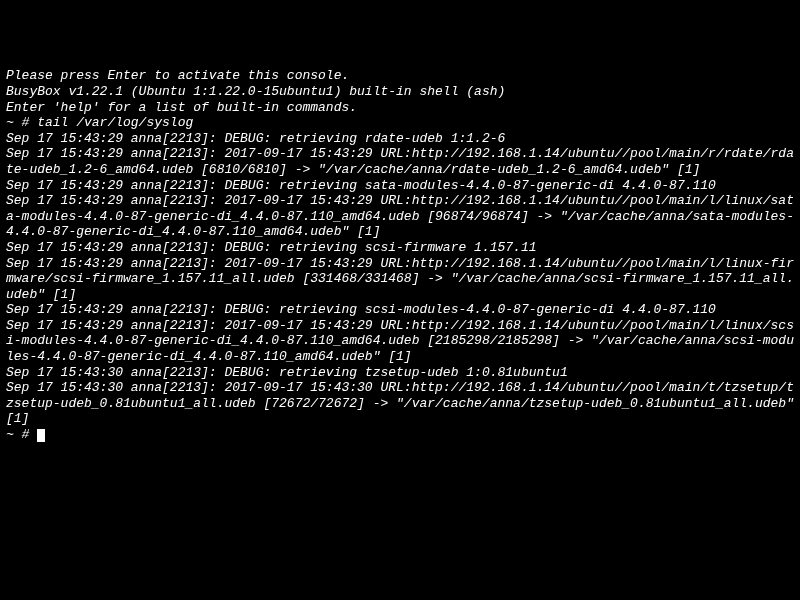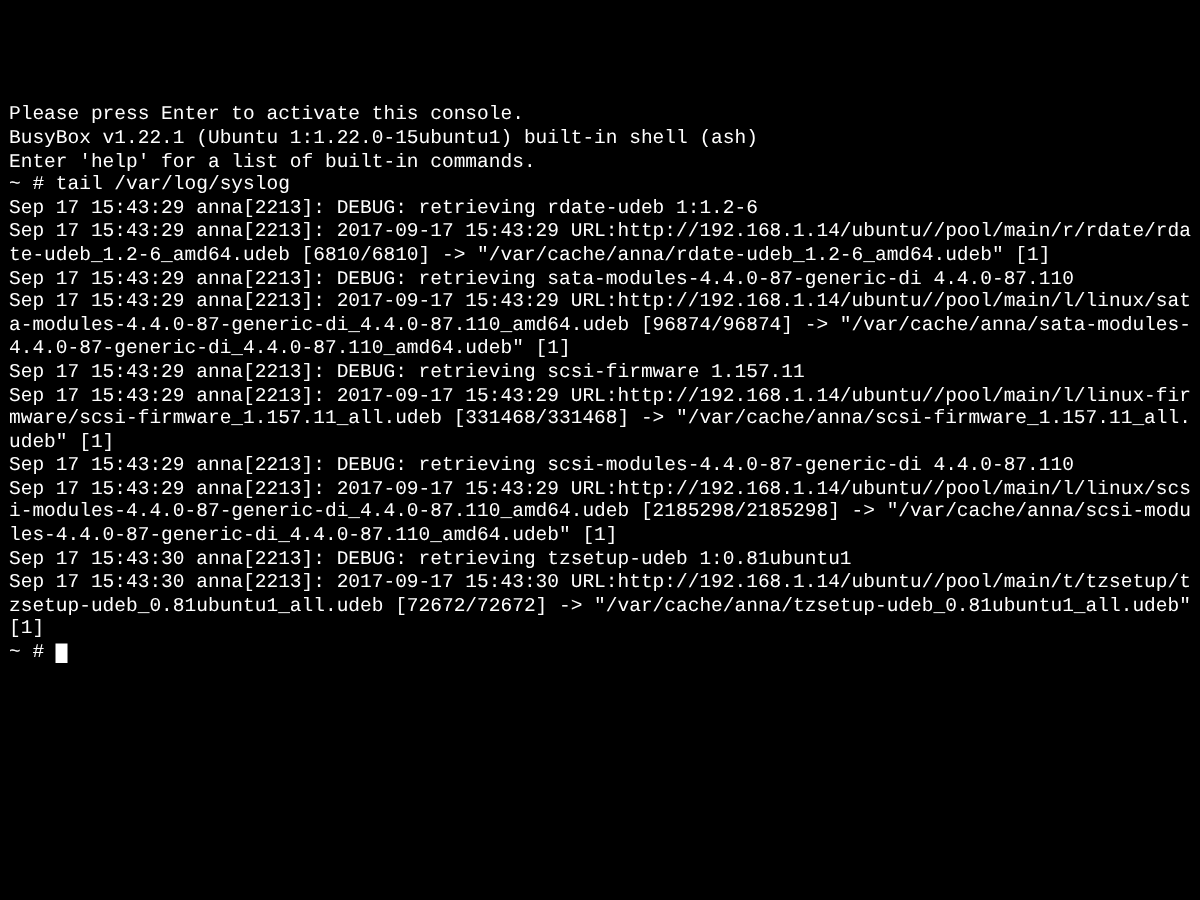--- a/index.html
+++ b/index.html
@@ -19,20 +19,21 @@
       overflow: hidden;
       white-space: pre-wrap;
       word-break: break-all;
     }
     .terminal {
       width: 100%;
       height: 100%;
     }
     .line {
       display: block;
+      font-style: italic;
     }
     .cursor {
       display: inline-block;
       width: 8px;
       height: 13px;
       background-color: #ffffff;
       vertical-align: text-bottom;
     }
   </style>
 </head>

